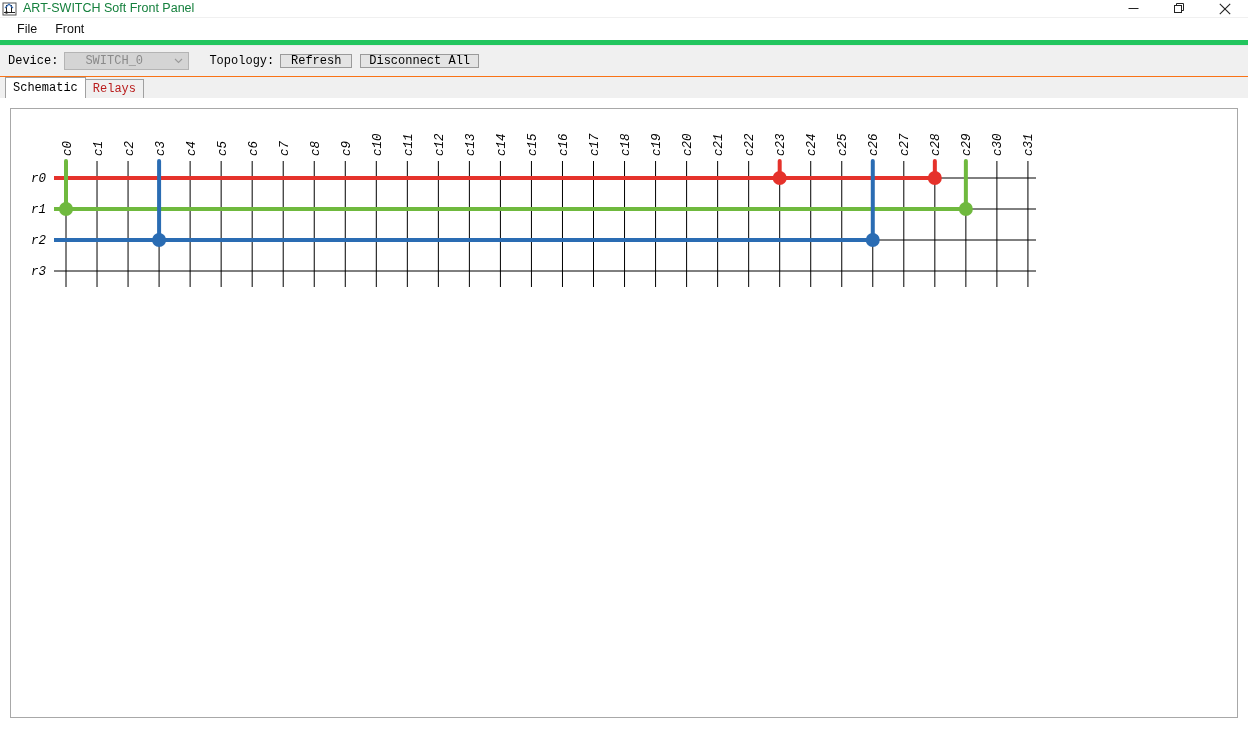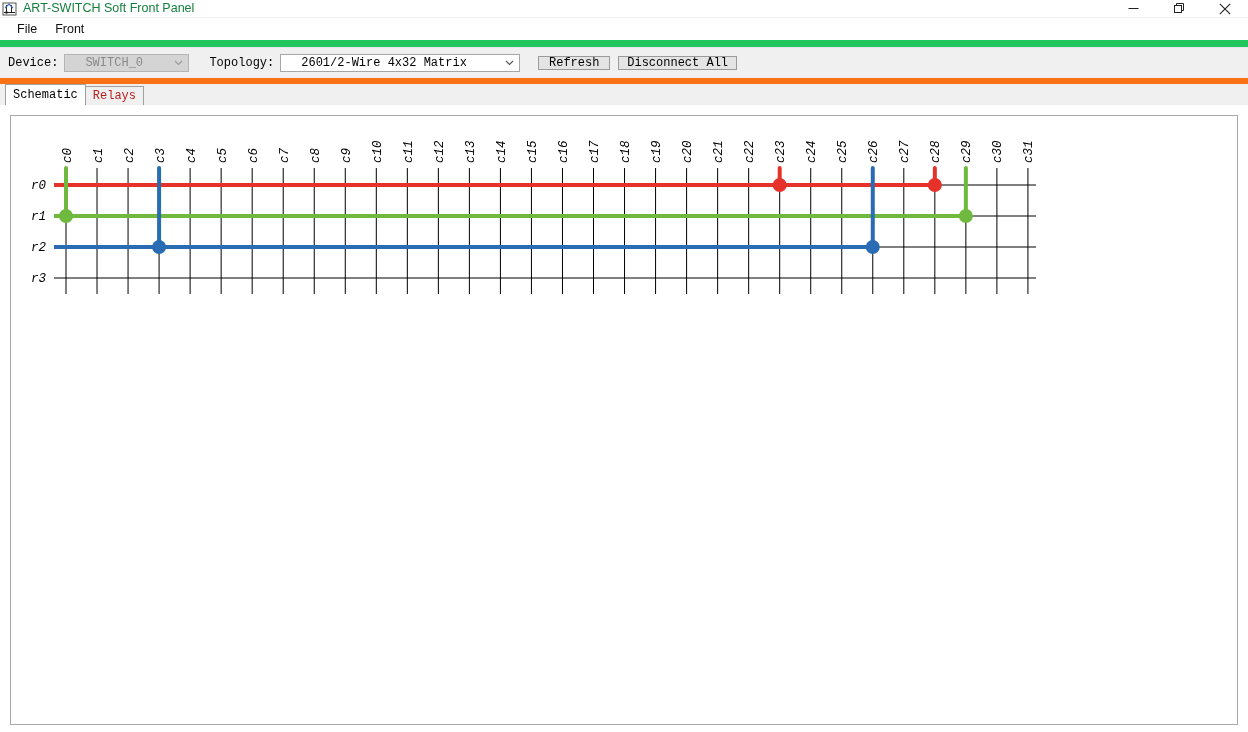--- a/index.html
+++ b/index.html
@@ -55,37 +55,37 @@
   }
   .win-btn svg { display: block; }
 
   
   .menubar {
     height: 22px;
     background: #ffffff;
     display: flex;
     align-items: center;
     padding-left: 8px;
-    border-bottom: 7px solid #22c55e;
+    border-bottom: 5px solid #22c55e;
   }
   .menu-item {
     font-size: 12.5px;
     color: #111;
     padding: 2px 9px;
     font-family: "Liberation Sans", sans-serif;
     line-height: 16px;
     white-space: nowrap;
   }
 
   
   .toolbar {
     height: 30px;
     background: #f0f0f0;
     border-top: 1px solid #e8e8e8;
-    border-bottom: 6px solid #f97316;
+    border-bottom: 1px solid #f97316;
     display: flex;
     align-items: center;
     padding-left: 8px;
     gap: 0;
   }
   .tb-label {
     font-family: "Liberation Mono", monospace;
     font-size: 12px;
     color: #000;
     white-space: nowrap;
@@ -242,28 +242,20 @@
   <div class="combo disabled" id="device-combo">
     <span class="combo-value">SWITCH_0</span>
     <span class="combo-arrow">
       <svg width="9" height="9" viewBox="0 0 9 9">
         <polyline points="1,3 4.5,6.5 8,3" fill="none" stroke="#9a9a9a" stroke-width="1.1"></polyline>
       </svg>
     </span>
   </div>
 
   <span class="tb-label">Topology:</span>
-  <div class="combo" id="topology-combo">
-    <span class="combo-value">2601/2-Wire 4x32 Matrix</span>
-    <span class="combo-arrow">
-      <svg width="9" height="9" viewBox="0 0 9 9">
-        <polyline points="1,3 4.5,6.5 8,3" fill="none" stroke="#555" stroke-width="1.1"></polyline>
-      </svg>
-    </span>
-  </div>
 
   <div class="btn">Refresh</div>
   <div class="btn">Disconnect All</div>
 </div>
 
 <div class="tabstrip">
   <div class="tab active">Schematic</div>
   <div class="tab">Relays</div>
 </div>
 

